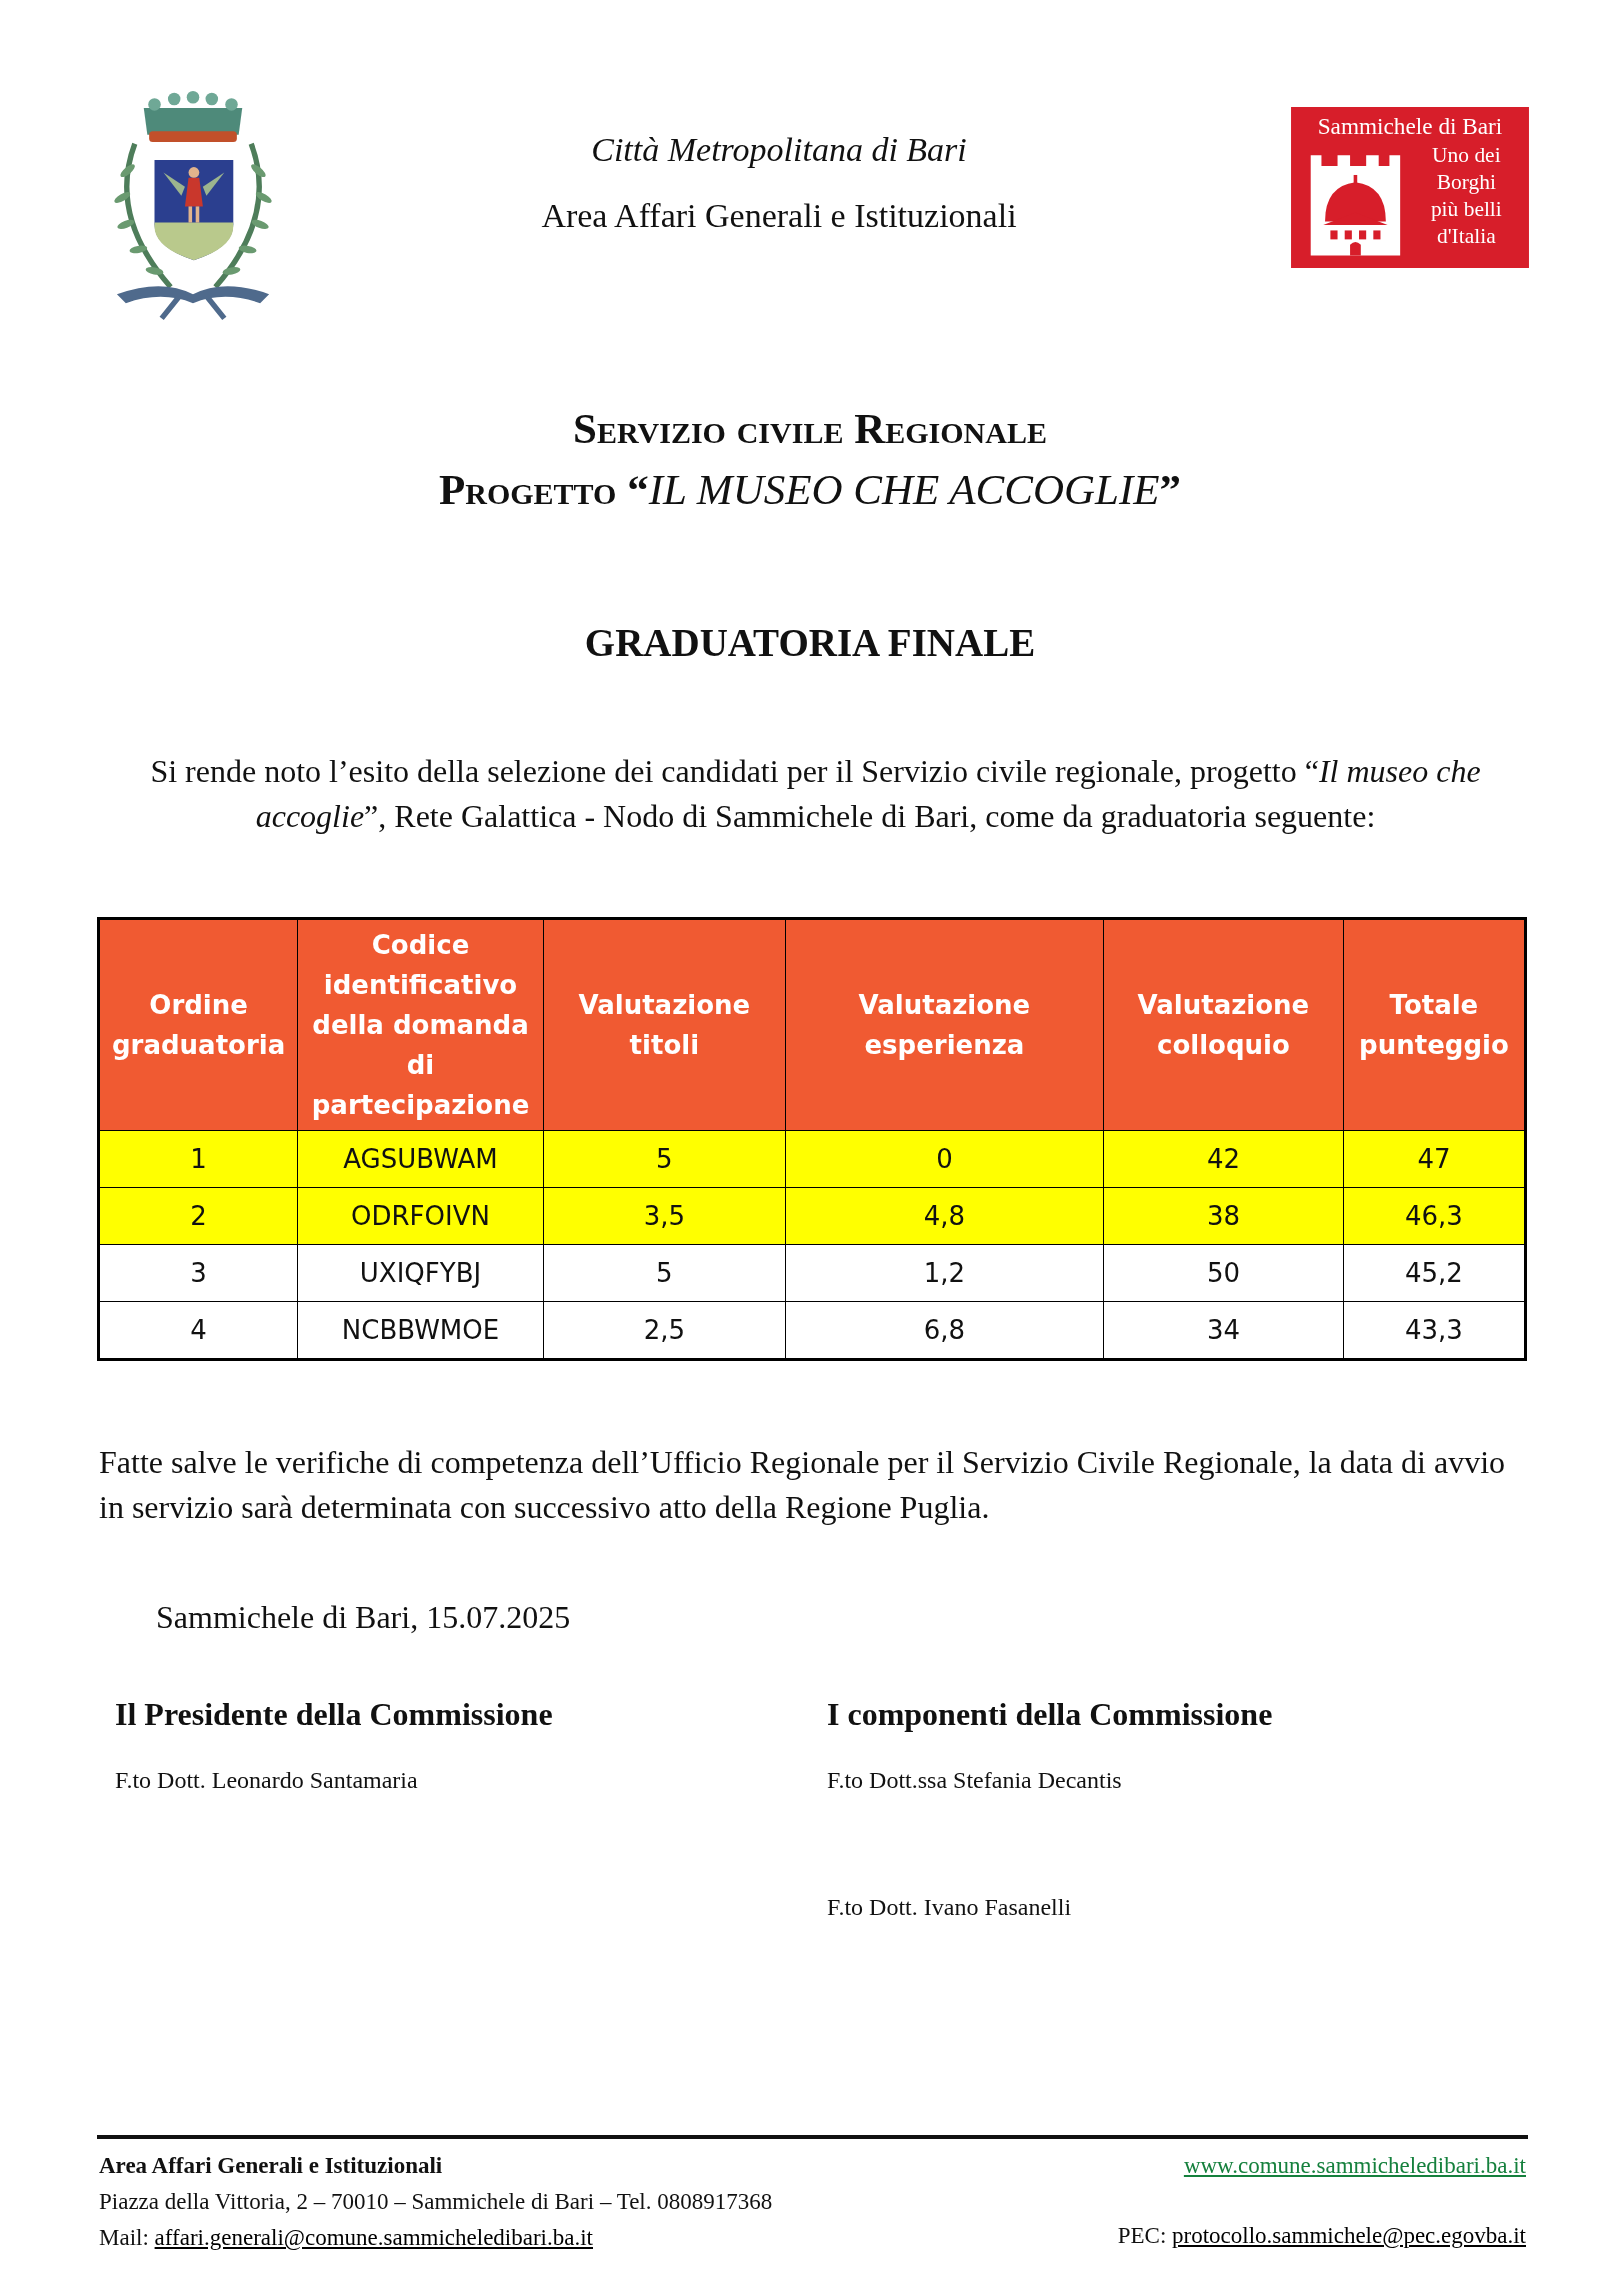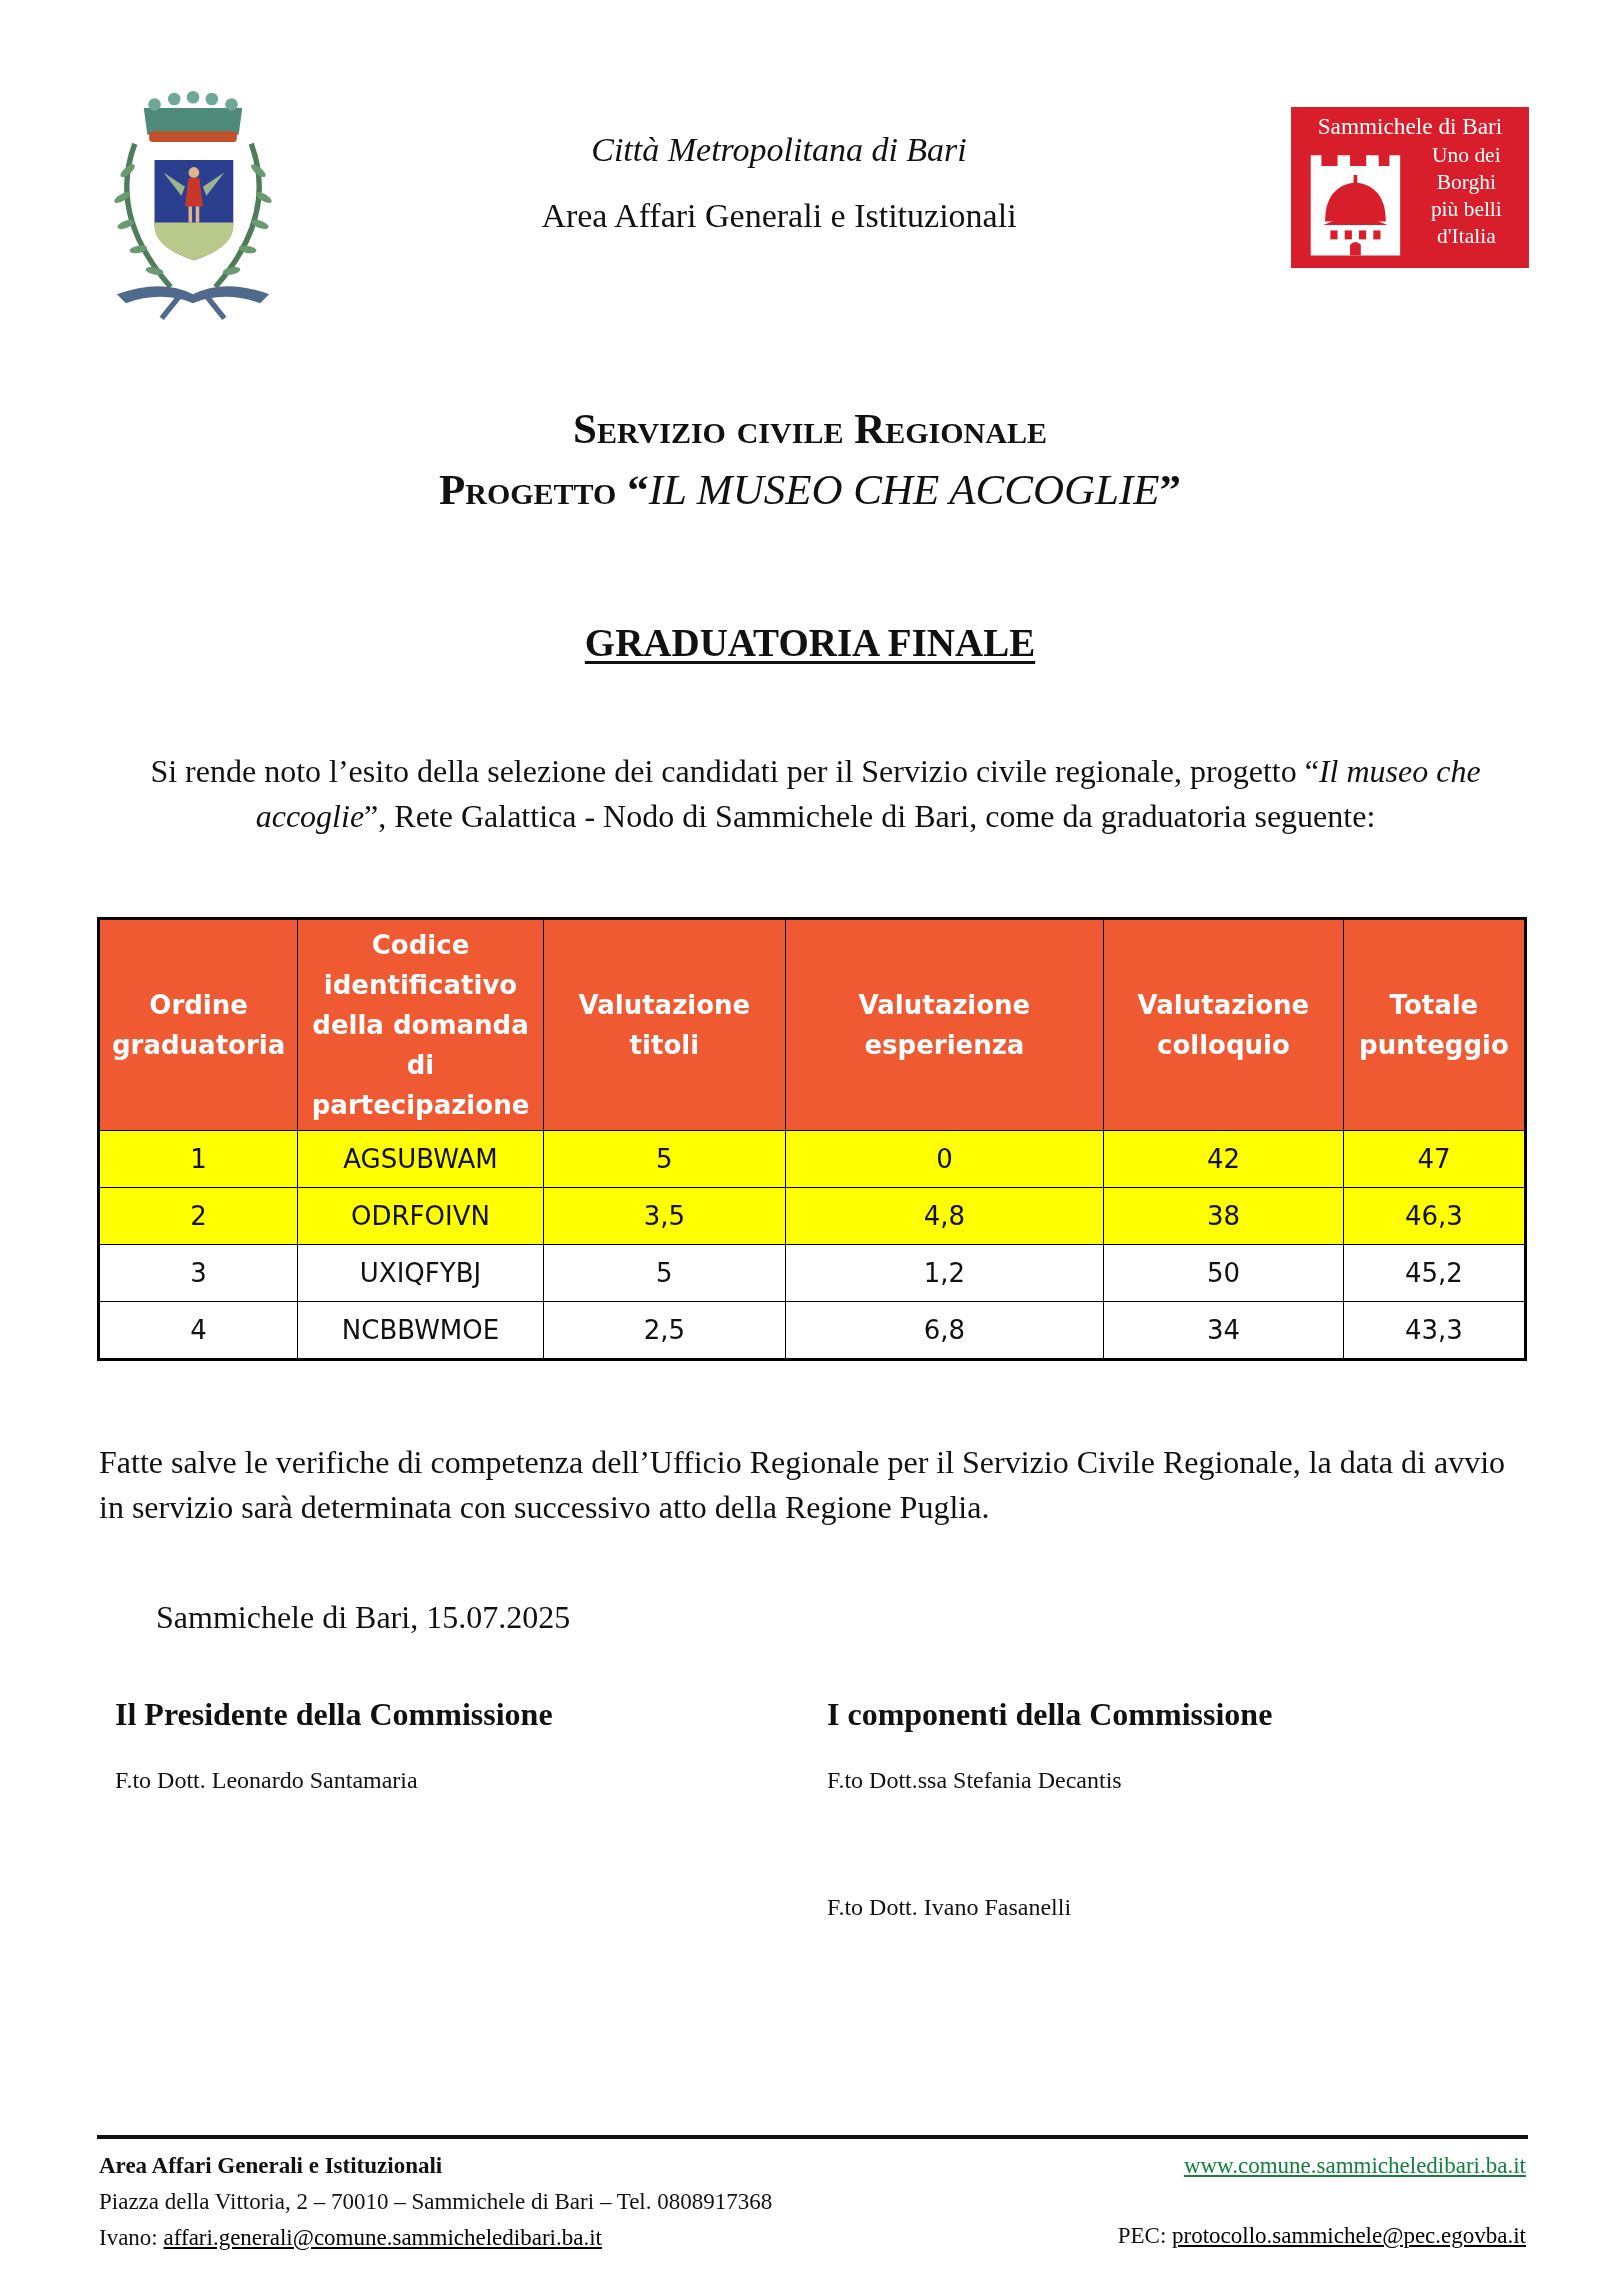--- a/index.html
+++ b/index.html
@@ -11,21 +11,21 @@
   .header-block { position: absolute; left: 394px; top: 106px; width: 770px; text-align: center; }
   .header-block .line1 { font-size: 36px; font-weight: bold; font-style: italic; letter-spacing: 0.2px; line-height: 47px; }
   .header-block .line2 { font-size: 34px; font-style: italic; line-height: 47px; margin-top: 19.7px; }
   .header-block .line3 { font-size: 34px; line-height: 47px; margin-top: 19.7px; }
 
   .title-block { position: absolute; left: 0; width: 1620px; top: 401px; text-align: center; font-weight: bold; }
   .title-block .t1 { font-size: 43px; font-variant: small-caps; line-height: 56px; }
   .title-block .t2 { font-size: 43px; font-variant: small-caps; line-height: 56px; margin-top: 5px; }
   .title-block .t2 i { font-variant: normal; font-weight: normal; }
   .subtitle { position: absolute; left: 0; width: 1620px; top: 618px; text-align: center; font-size: 39px; font-weight: bold; line-height: 50px; }
-  .subtitle span { text-decoration: underline; text-decoration-thickness: 2.7px; text-underline-offset: 5.4px; }
+  .subtitle span { text-decoration-thickness: 2.7px; text-underline-offset: 5.4px; }
 
   .intro { position: absolute; left: 99px; width: 1433px; top: 749px; text-align: center; font-size: 32px; line-height: 45px; }
 
   table.grad { position: absolute; left: 97px; top: 917px; width: 1430px; border-collapse: collapse; font-family: "DejaVu Sans", sans-serif; border: 3.6px solid #000; }
   table.grad th, table.grad td { border: 1.8px solid #000; text-align: center; vertical-align: middle; }
   table.grad th { background: #F05A32; color: #fff; font-weight: bold; font-size: 26px; line-height: 40px; height: 210px; padding: 0 5.4px; }
   table.grad td { font-size: 26px; height: 56px; padding: 0; }
   tr.hl td { background: #FFFF00; }
 
   .closing { position: absolute; left: 99px; width: 1433px; top: 1440px; font-size: 32px; line-height: 45px; }
@@ -188,19 +188,19 @@
 <div class="sig-right">
   <div class="sig-head">I componenti della Commissione</div>
   <div class="sig-name">F.to Dott.ssa Stefania Decantis</div>
   <div class="sig-name2">F.to Dott. Ivano Fasanelli</div>
 </div>
 
 <div class="footer-rule"></div>
 <div class="footer-left">
   <div class="org">Area Affari Generali e Istituzionali</div>
   <div>Piazza della Vittoria, 2 – 70010 – Sammichele di Bari – Tel. 0808917368</div>
-  <div><span>Ivano: </span><a class="link">affari.generali@comune.sammicheledibari.ba.it</a></div>
+  <div><span>Mail: </span><a class="link">affari.generali@comune.sammicheledibari.ba.it</a></div>
 </div>
 <div class="footer-right">
   <div><a class="web">www.comune.sammicheledibari.ba.it</a></div>
   <div class="pec-row"><span>PEC: </span><a class="link">protocollo.sammichele@pec.egovba.it</a></div>
 </div>
 
 
 </body></html>

